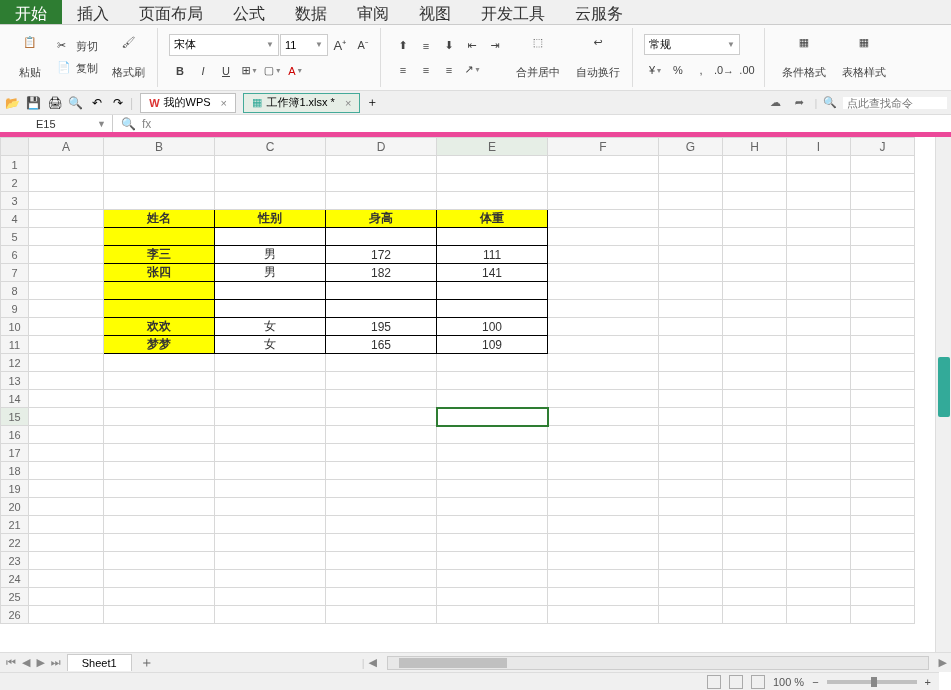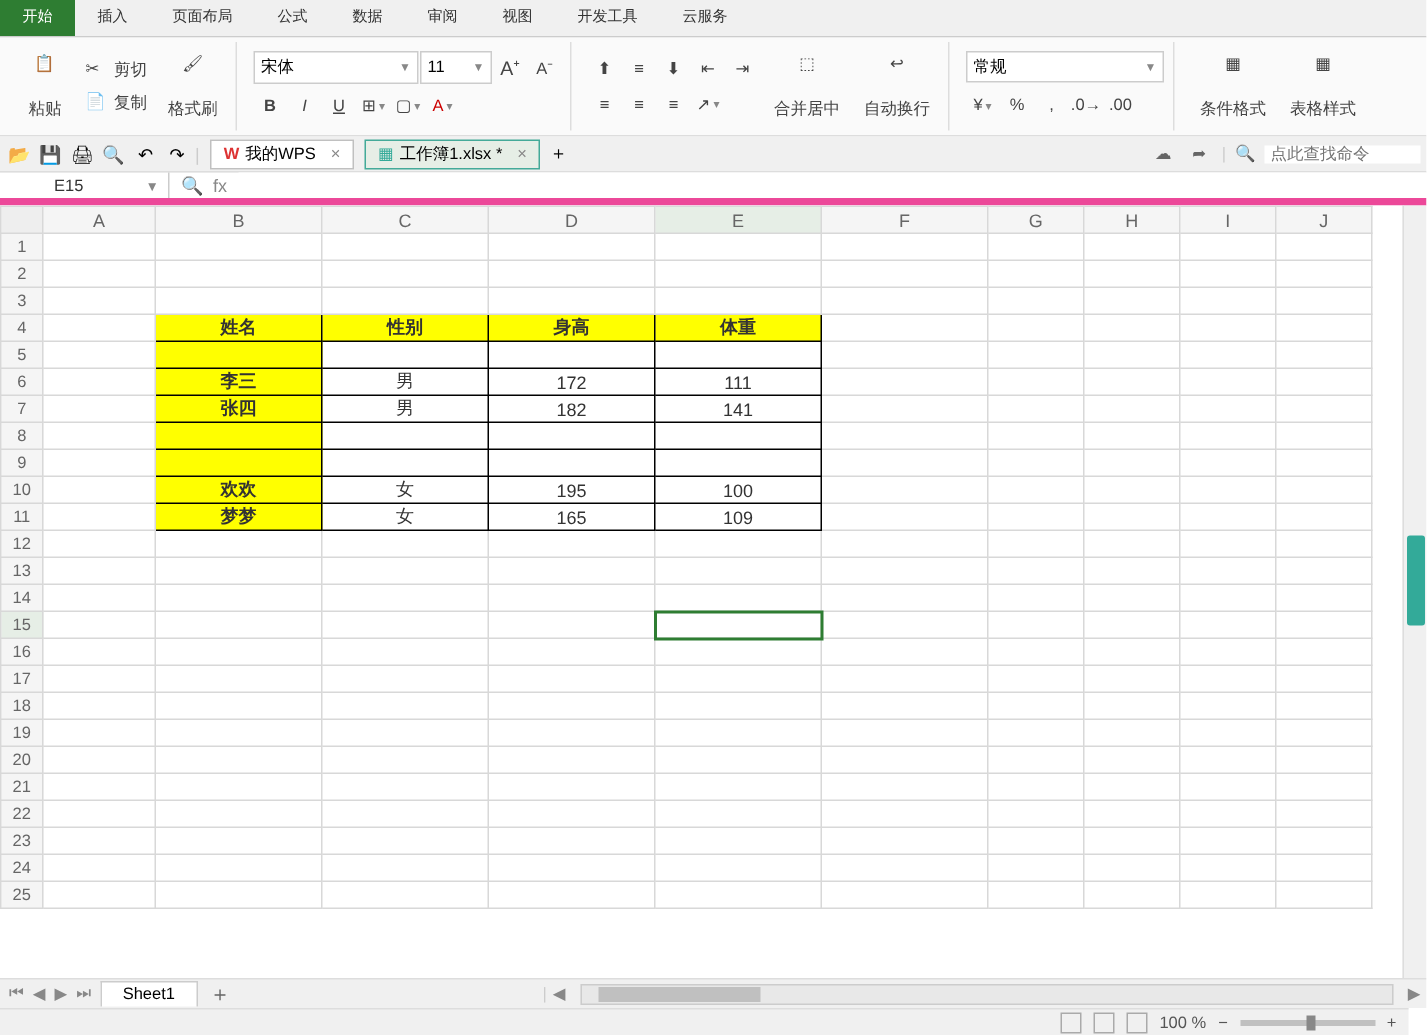--- a/index.html
+++ b/index.html
@@ -1,20 +1,20 @@
 <!DOCTYPE html>
 <html><head>
 <meta charset="utf-8">
 <style>
 * { margin: 0; padding: 0; box-sizing: border-box; }
 body { font-family: "Microsoft YaHei", sans-serif; font-size: 12px; background: #fff; overflow: hidden; width: 951px; height: 690px; position: relative; }
 
 
 .tab-bar { height: 25px; background: #f0f0f0; display: flex; border-bottom: 1px solid #ccc; }
-.tab { padding: 4px 15px; cursor: pointer; font-size: 10px; color: #333; }
+.tab { padding: 4px 15px; cursor: pointer; font-size: 16px; color: #333; }
 .tab.active { background: #2e7d32; color: #fff; }
 
 
 .ribbon { height: 66px; background: #fafafa; border-bottom: 1px solid #ddd; display: flex; padding: 3px 5px; gap: 5px; }
 .ribbon-group { display: flex; align-items: center; border-right: 1px solid #ddd; padding: 0 6px; gap: 4px; }
 .ribbon-group:last-child { border-right: none; }
 .rb-col { display: flex; flex-direction: column; gap: 2px; }
 .rb-btn { display: flex; align-items: center; gap: 3px; padding: 2px 4px; cursor: pointer; font-size: 11px; color: #444; }
 .rb-big { flex-direction: column; padding: 4px 6px; text-align: center; font-size: 11px; }
 .rb-ico { width: 16px; height: 16px; display: inline-block; }
@@ -162,21 +162,21 @@
       <span class="rb-ico-big">⬚</span>
       <span>合并居中</span>
     </div>
     <div class="rb-btn rb-big">
       <span class="rb-ico-big">↩</span>
       <span>自动换行</span>
     </div>
   </div>
   <div class="ribbon-group">
     <div class="rb-col" style="gap:4px">
-      <div class="font-sel" style="width:132px">
+      <div class="font-sel" style="width:96px">
           <span>常规</span>
           <span class="dd-arr">▼</span>
         </div>
       <div class="row">
         <button class="ico-btn">¥<span class="dd-arr">▾</span></button>
         <button class="ico-btn">%</button>
         <button class="ico-btn">,</button>
         <button class="ico-btn">.0→</button>
         <button class="ico-btn">.00</button>
       </div>
@@ -569,20 +569,33 @@
           <td class="col-B"></td>
           <td class="col-C"></td>
           <td class="col-D"></td>
           <td class="col-E"></td>
           <td class="col-F"></td>
           <td class="col-G"></td>
           <td class="col-H"></td>
           <td class="col-I"></td>
           <td class="col-J"></td>
         </tr>
+        <tr>
+          <th class="row-h">26</th>
+          <td class="col-A"></td>
+          <td class="col-B"></td>
+          <td class="col-C"></td>
+          <td class="col-D"></td>
+          <td class="col-E"></td>
+          <td class="col-F"></td>
+          <td class="col-G"></td>
+          <td class="col-H"></td>
+          <td class="col-I"></td>
+          <td class="col-J"></td>
+        </tr>
       </tbody>
     </table>
 </div>
 <div class="vscroll">
     <div class="thumb"></div>
   </div>
 
 <div class="sheet-bar">
   <div class="sheet-nav">
     <span>⏮</span>

